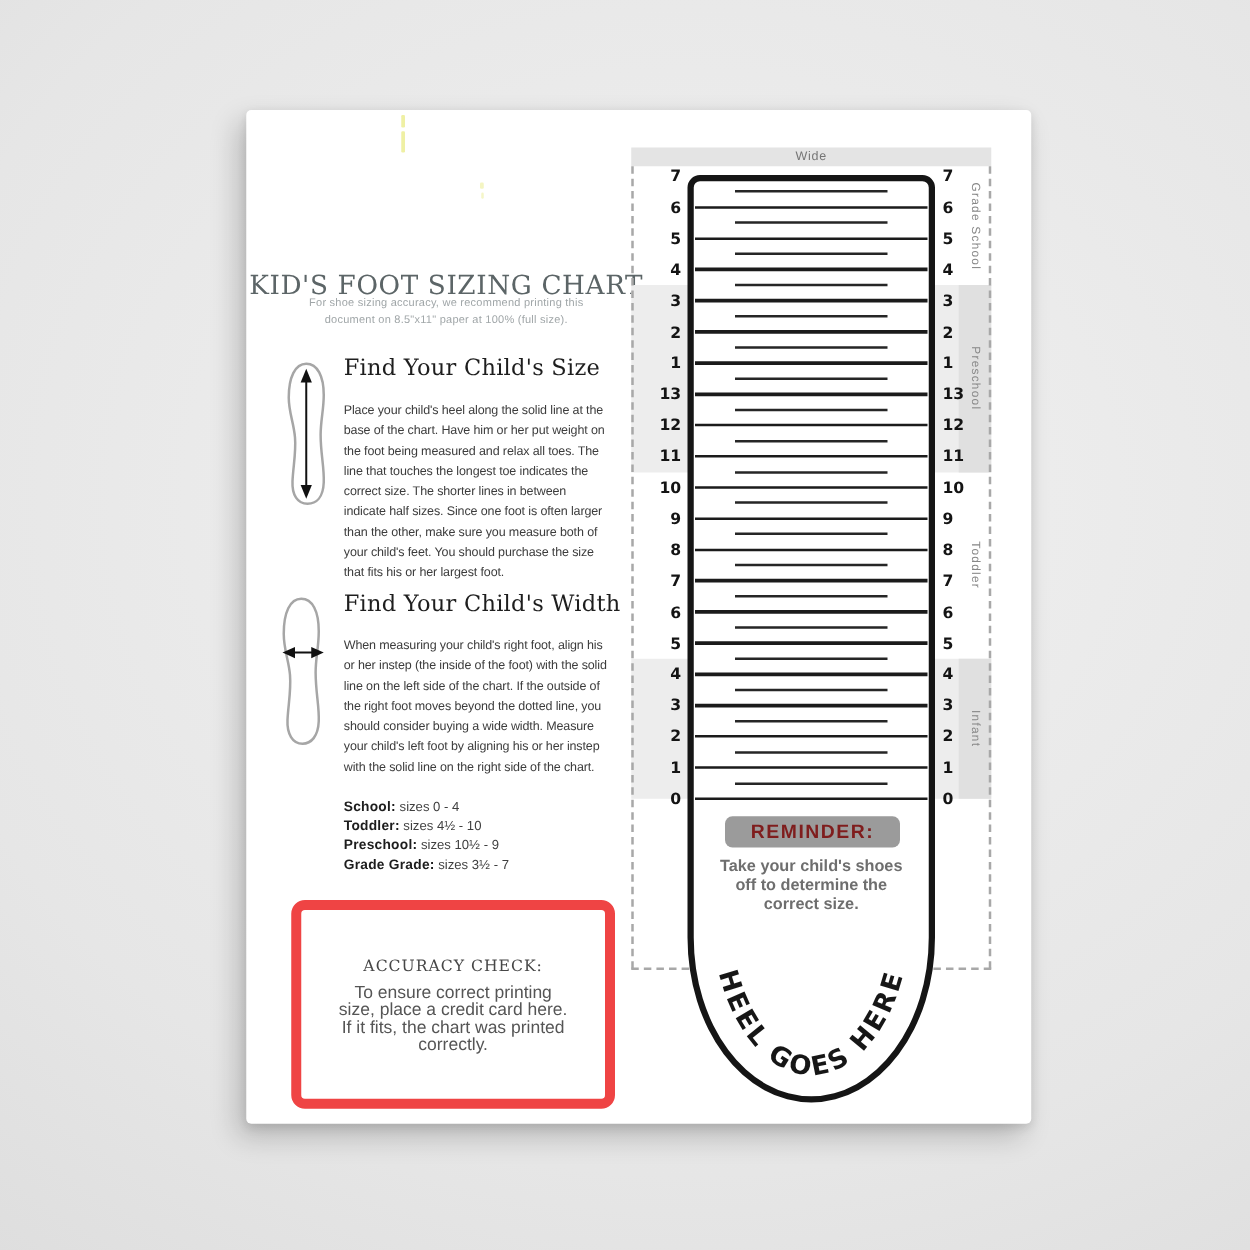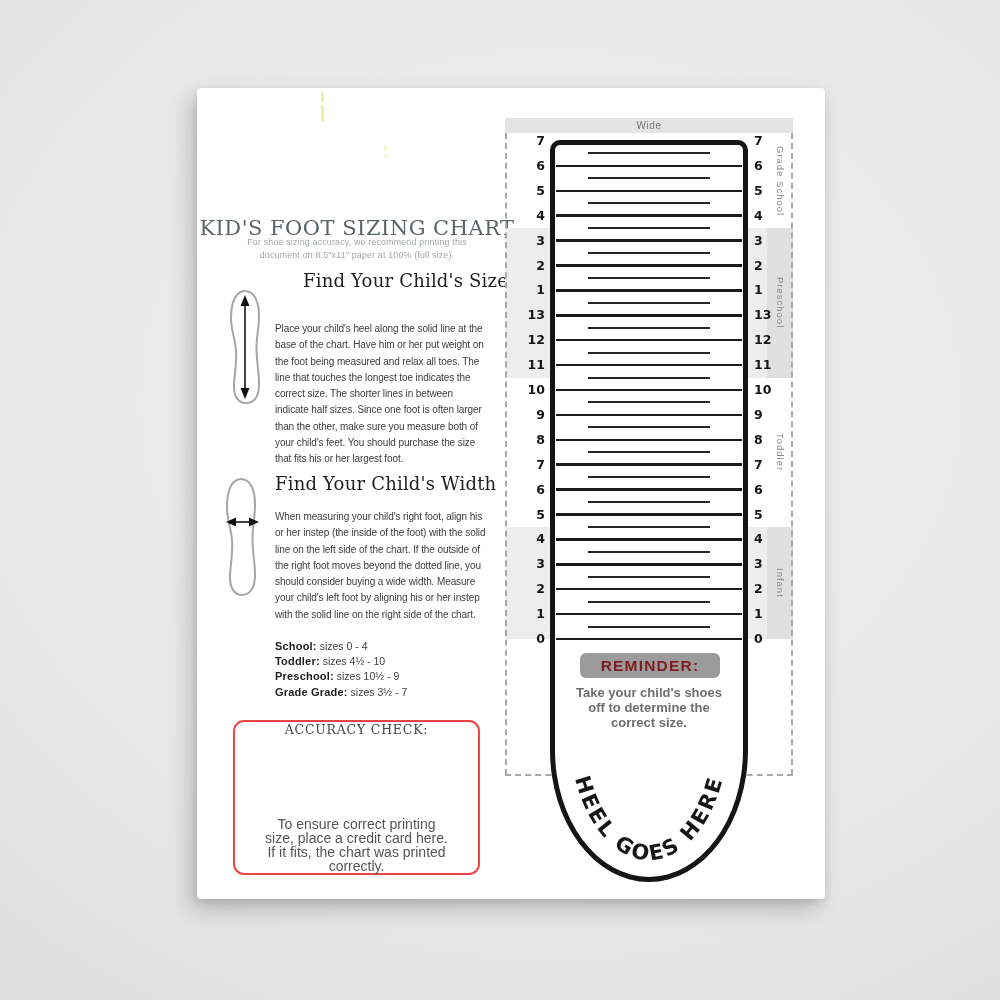--- a/index.html
+++ b/index.html
@@ -32,35 +32,35 @@
     white-space:pre-line;
   }
   .foot-ico{position:absolute;}
   .ico1{left:29px;top:200px;}
   .ico2{left:25px;top:388px;}
   .sec-h{
     position:absolute;left:78px;
     font-family:"DejaVu Serif","Liberation Serif",serif;
     font-size:18px;color:#1e1e1e;font-weight:400;letter-spacing:.2px;
   }
-  .h1{top:182px;margin-left:28px;}
+  .h1{top:196px;}
   .h2{top:385px;}
   .sec-p{
     position:absolute;left:78px;width:212px;
     font-size:10px;line-height:16.3px;letter-spacing:-0.1px;color:#3c3c3c;
   }
   .p1{top:223px;}
   .p2{top:411px;}
   .ranges{position:absolute;left:78px;top:551px;font-size:10.5px;color:#3f3f3f;}
   .ranges .row{line-height:15.2px;}
   .ranges b{font-size:11px;color:#1d1d1d;letter-spacing:.2px;}
   .accuracy{
     position:absolute;left:36px;top:632px;width:243px;height:151px;
-    border:2px solid #ef4444;border-radius:11px;
-    display:flex;flex-direction:column;align-items:center;justify-content:space-between;
+    border:8px solid #ef4444;border-radius:11px;
+    display:flex;flex-direction:column;align-items:center;justify-content:center;
     text-align:center;
   }
   .acc-h{
     font-family:"DejaVu Serif","Liberation Serif",serif;
     font-size:12.5px;letter-spacing:.8px;color:#474747;margin-bottom:6px;
   }
   .acc-p{font-size:14px;line-height:14px;color:#555;width:190px;margin:0;}
 
   
   .chart{position:absolute;left:308px;top:30px;width:268px;height:776px;}

